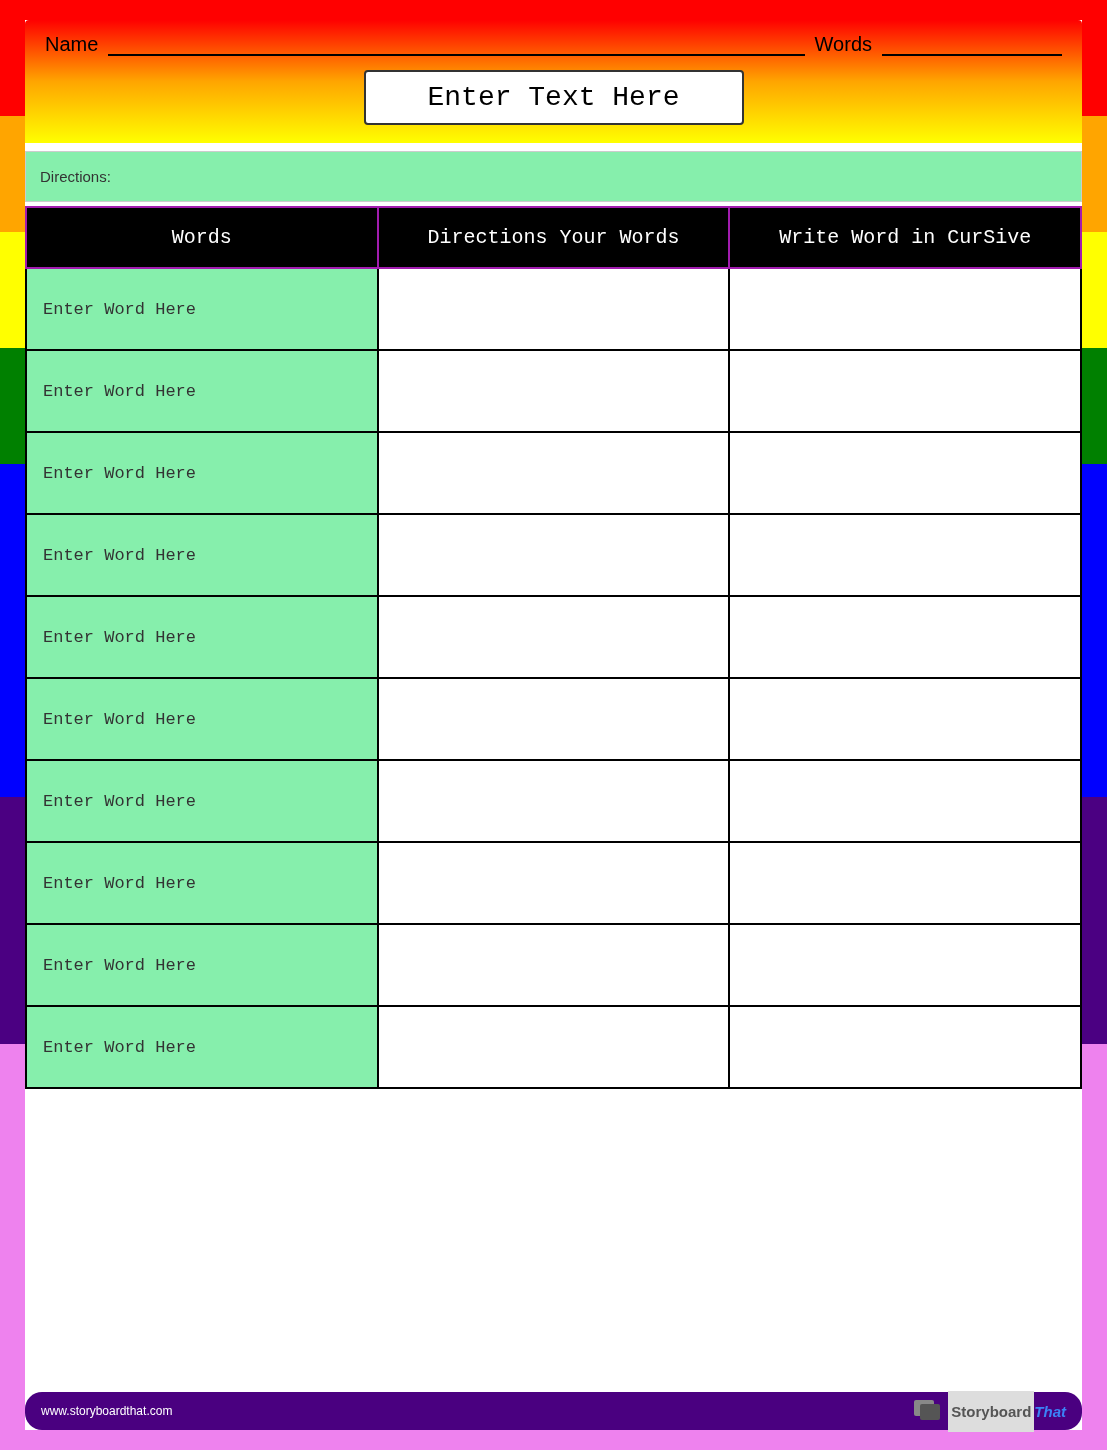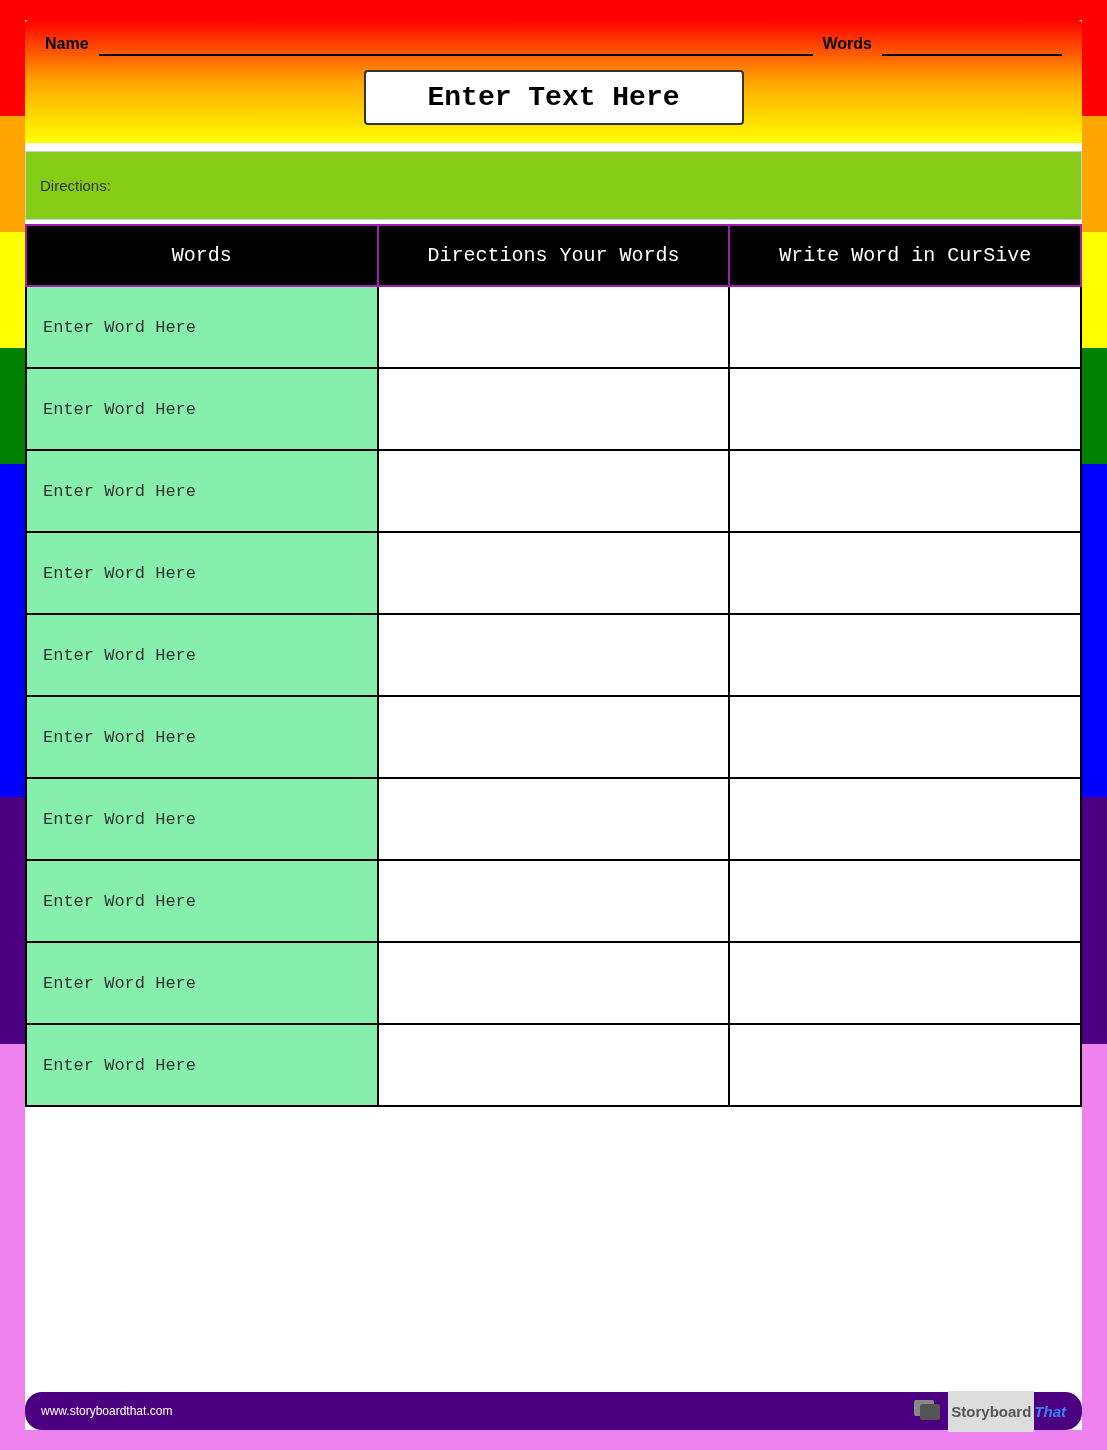--- a/index.html
+++ b/index.html
@@ -49,22 +49,22 @@
 
     .name-date-row {
       display: flex;
       align-items: center;
       gap: 10px;
       margin-bottom: 14px;
     }
 
     .name-label, .date-label {
       font-family: Arial, sans-serif;
-      font-size: 16px;
-      font-weight: bold;
+      font-size: 20px;
+      font-weight: normal;
       color: #000;
     }
 
     .name-line {
       flex: 1;
       border: none;
       border-bottom: 2px solid #000;
       background: transparent;
       height: 24px;
       font-size: 16px;
@@ -85,29 +85,29 @@
       border-radius: 4px;
       padding: 10px 30px;
       text-align: center;
       max-width: 380px;
       margin: 0 auto;
     }
 
     .title-text {
       font-family: 'Courier New', Courier, monospace;
       font-size: 28px;
-      font-weight: bold;
+      font-weight: normal;
       color: #000;
     }
 
     
     .directions-bar {
-      background: #84cc16;
+      background: #86efac;
       border: 1.5px solid #ccc;
-      padding: 25px 14px;
+      padding: 16px 14px;
       margin: 8px 0 0 0;
       font-family: Arial, sans-serif;
       font-size: 15px;
       color: #333;
     }
 
     
     .table-wrapper {
       flex: 1;
       margin-top: 4px;

